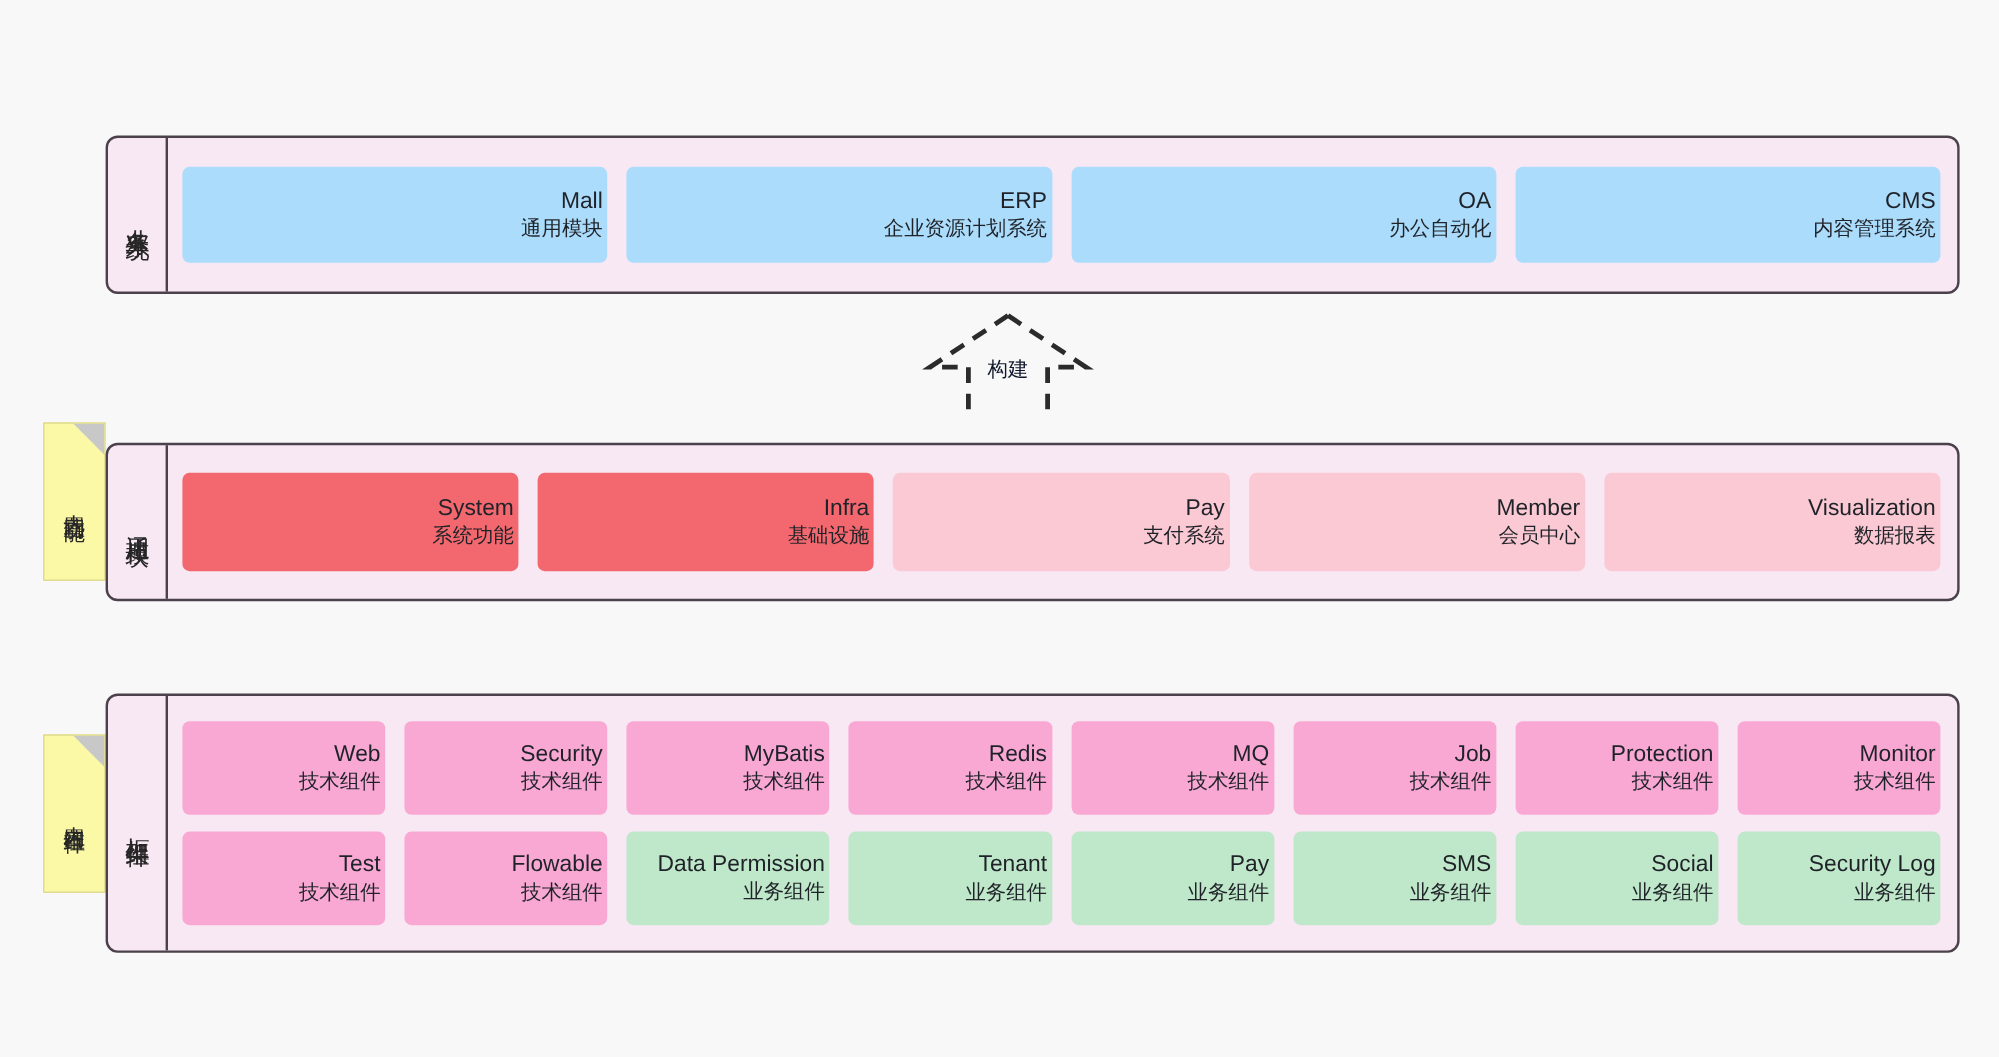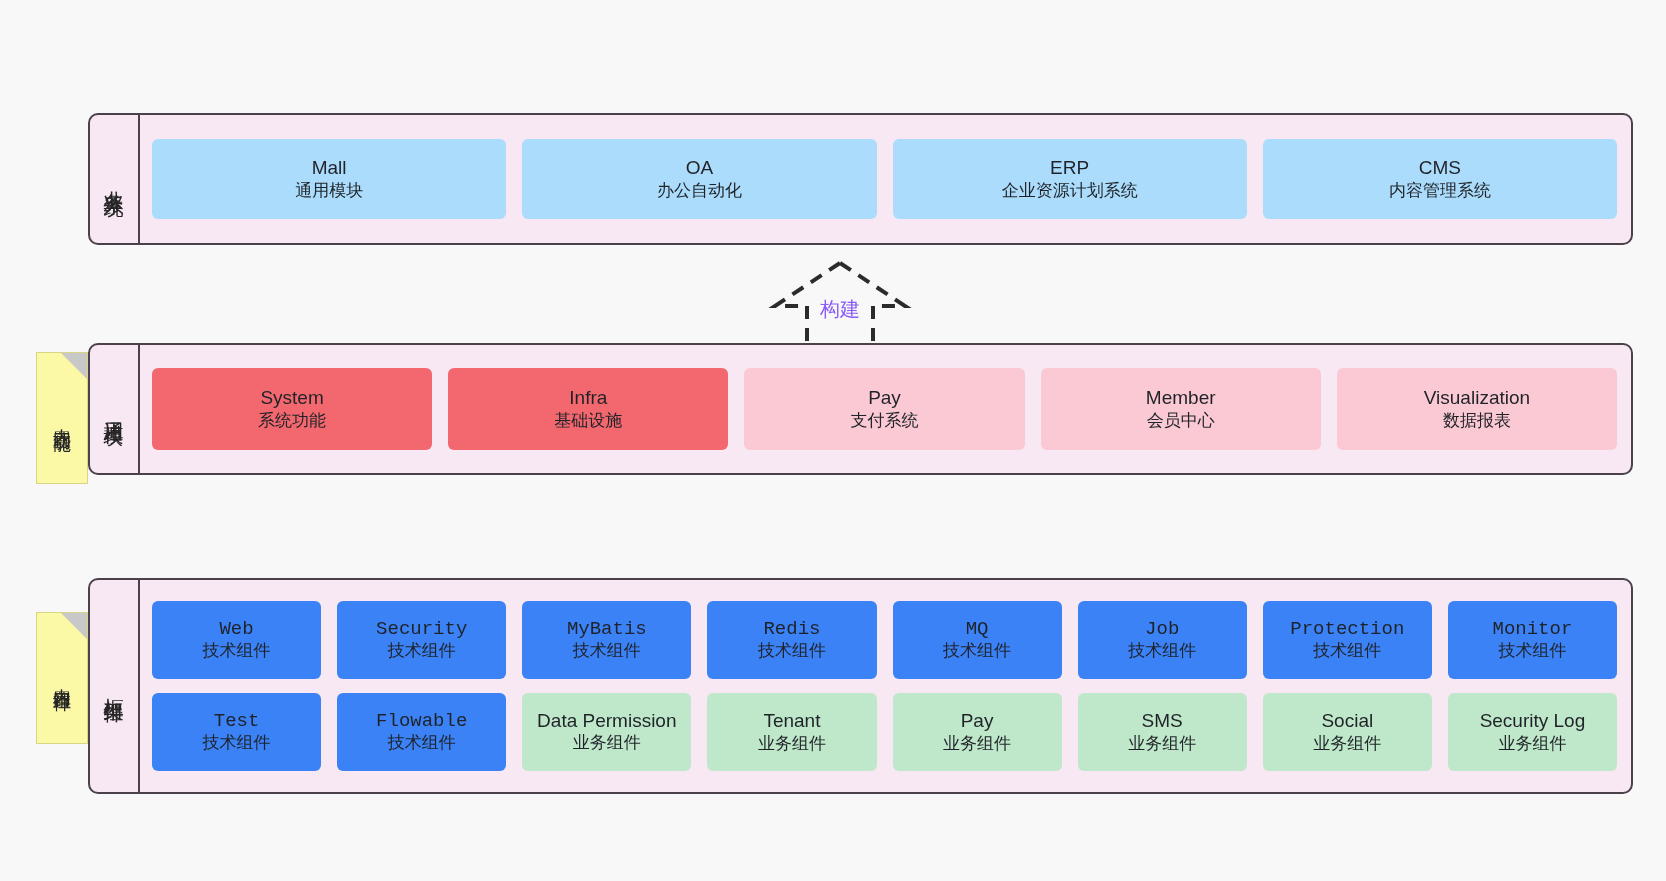--- a/index.html
+++ b/index.html
@@ -67,35 +67,35 @@
     display: flex;
     gap: 16px;
   }
 
   
   .box {
     flex: 1 1 0;
     border-radius: 6px;
     display: flex;
     flex-direction: column;
-    align-items: center;
+    align-items: flex-end;
     justify-content: center;
     text-align: center;
     color: #1f2329;
     line-height: 1.28;
     box-sizing: border-box;
     padding: 6px 4px;
   }
   .box .t1 { font-size: 19px; }
   .box .t2 { font-size: 17px; }
 
   .box.blue  { background: #abdcfb; height: 80px; }
   .box.red   { background: #f3686e; height: 82px; }
   .box.pink  { background: #fbc9d3; height: 82px; }
-  .box.green { background: #3b82f6; height: 78px; font-family: Liberation Mono, monospace; }
+  .box.green { background: #f9a8d4; height: 78px; }
   .box.mint  { background: #bfe7c9; height: 78px; }
 
   
   .note {
     position: absolute;
     box-sizing: border-box;
     background: #fbf8a6;
     border: 1px solid #d9d488;
     display: flex;
     align-items: center;
@@ -124,46 +124,46 @@
     height: 92px;
   }
   .arrow svg { display: block; width: 100%; height: 100%; }
   .arrow-label {
     position: absolute;
     left: 50%;
     transform: translateX(-50%);
     top: 38px;
     background: #f8f8f8;
     padding: 0 3px;
-    font-size: 20px;
-    color: #8b5cf6;
+    font-size: 17px;
+    color: #0f172a;
     white-space: nowrap;
   }
 </style>
 </head>
 <body>
 
 <div id="canvas">
 
   <div class="layer" id="layer-business" style="left:88px; top:113px; width:1545px; height:132px;">
     <div class="layer-label">业务系统</div>
     <div class="layer-divider" style="left:48px;"></div>
     <div class="layer-body">
       <div class="row">
         <div class="box blue">
           <span class="t1">Mall</span>
           <span class="t2">通用模块</span>
         </div>
         <div class="box blue">
+          <span class="t1">ERP</span>
+          <span class="t2">企业资源计划系统</span>
+        </div>
+        <div class="box blue">
           <span class="t1">OA</span>
           <span class="t2">办公自动化</span>
-        </div>
-        <div class="box blue">
-          <span class="t1">ERP</span>
-          <span class="t2">企业资源计划系统</span>
         </div>
         <div class="box blue">
           <span class="t1">CMS</span>
           <span class="t2">内容管理系统</span>
         </div>
       </div>
     </div>
   </div>
 
   <div class="arrow" style="left:755px; top:258px;">
@@ -171,21 +171,21 @@
       <path d="M85 5 L150 48 L118 48 L118 92 M85 5 L20 48 L52 48 L52 92" fill="none" stroke="#2b2b2b" stroke-width="4" stroke-dasharray="13,9" stroke-linecap="butt"></path>
     </svg>
     <span class="arrow-label">构建</span>
   </div>
 
   <div class="note" style="left:36px; top:352px; width:52px; height:132px;">
     <span class="fold"></span>
     <span>内置功能</span>
   </div>
 
-  <div class="layer" id="layer-modules" style="left:88px; top:343px; width:1545px; height:132px;">
+  <div class="layer" id="layer-modules" style="left:88px; top:369px; width:1545px; height:132px;">
     <div class="layer-label">通用模块</div>
     <div class="layer-divider" style="left:48px;"></div>
     <div class="layer-body">
       <div class="row">
         <div class="box red">
           <span class="t1">System</span>
           <span class="t2">系统功能</span>
         </div>
         <div class="box red">
           <span class="t1">Infra</span>

